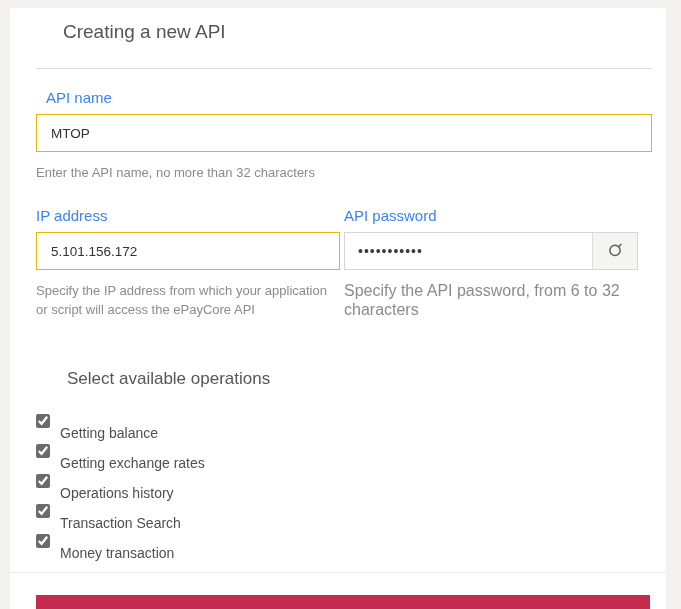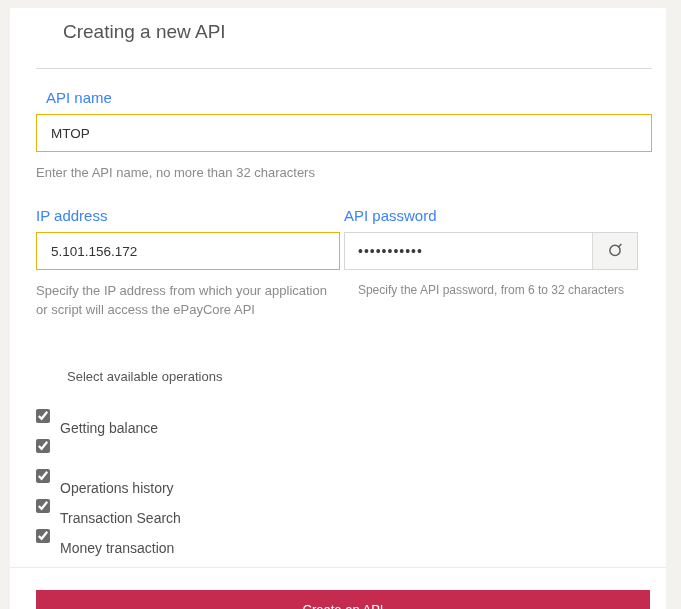--- a/index.html
+++ b/index.html
@@ -47,21 +47,21 @@
     color: #333333;
     padding: 0 14px;
     outline: none;
   }
   .help-text {
     margin-top: 11px;
     font-size: 13px;
     color: #8b8b8b;
     line-height: 19px;
   }
-  .help-text.small { font-size: 12px; text-align: center; }
+  .help-text.small { font-size: 16px; }
   .two-col {
     display: grid;
     grid-template-columns: 304px 294px;
     column-gap: 4px;
     margin-top: 26px;
   }
   .pw-group {
     display: flex;
     margin-top: 8px;
     border: 1px solid #d6d6d6;
@@ -86,21 +86,21 @@
     border: none;
     border-left: 1px solid #dcdcdc;
     cursor: pointer;
     display: flex;
     align-items: center;
     justify-content: center;
   }
   .ops-heading {
     margin-top: 50px;
     margin-left: 31px;
-    font-size: 13px;
+    font-size: 17px;
     font-weight: 400;
     color: #565656;
   }
   .ops-list { margin-top: 17px; }
   .op-row {
     display: flex;
     align-items: center;
     height: 30px;
     cursor: pointer;
   }
@@ -177,20 +177,21 @@
 
   <h2 class="ops-heading">Select available operations</h2>
 
   <div class="ops-list">
     <label class="op-row">
       <input type="checkbox" checked="" style="">
       <span class="op-label">Getting balance</span>
     </label>
     <label class="op-row">
       <input type="checkbox" checked="" style="">
+      <span class="op-label">Getting exchange rates</span>
     </label>
     <label class="op-row">
       <input type="checkbox" checked="" style="">
       <span class="op-label">Operations history</span>
     </label>
     <label class="op-row">
       <input type="checkbox" checked="" style="">
       <span class="op-label">Transaction Search</span>
     </label>
     <label class="op-row">

